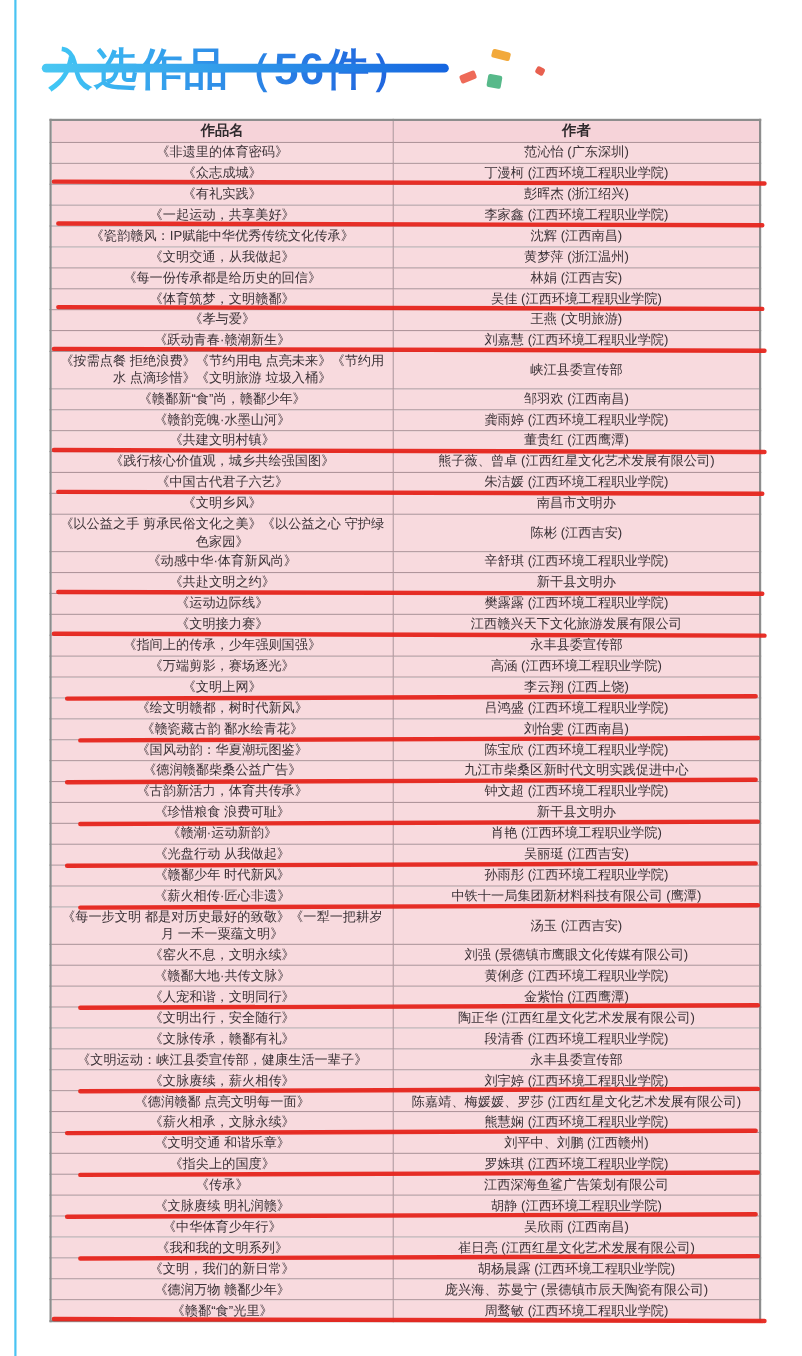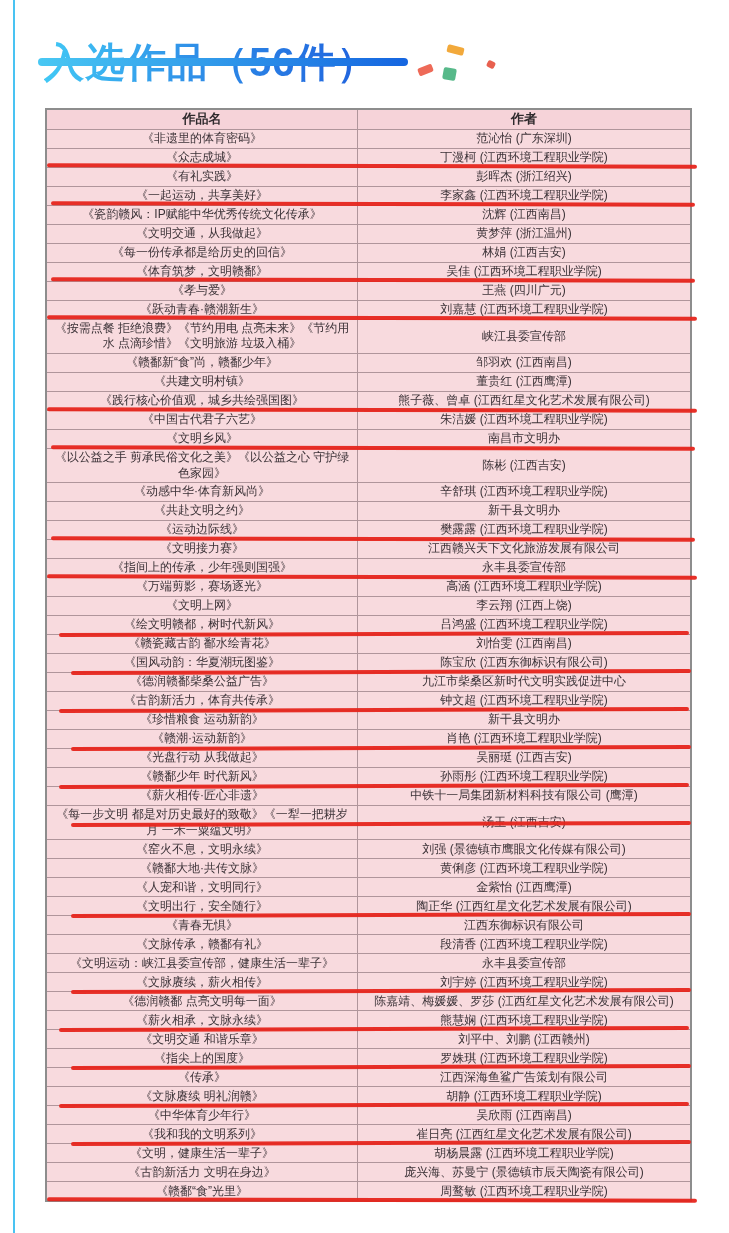--- a/index.html
+++ b/index.html
@@ -113,35 +113,39 @@
         <tr>
           <td>《每一份传承都是给历史的回信》</td>
           <td>林娟 (江西吉安)</td>
         </tr>
         <tr>
           <td>《体育筑梦，文明赣鄱》</td>
           <td>吴佳 (江西环境工程职业学院)</td>
         </tr>
         <tr>
           <td>《孝与爱》</td>
-          <td>王燕 (四川广元)</td>
+          <td>王燕 (文明旅游)</td>
         </tr>
         <tr>
           <td>《跃动青春·赣潮新生》</td>
           <td>刘嘉慧 (江西环境工程职业学院)</td>
         </tr>
         <tr>
           <td>《按需点餐 拒绝浪费》《节约用电 点亮未来》《节约用水 点滴珍惜》《文明旅游 垃圾入桶》</td>
           <td>峡江县委宣传部</td>
         </tr>
         <tr>
           <td>《赣鄱新“食”尚，赣鄱少年》</td>
           <td>邹羽欢 (江西南昌)</td>
         </tr>
         <tr>
+          <td>《赣韵竞魄·水墨山河》</td>
+          <td>龚雨婷 (江西环境工程职业学院)</td>
+        </tr>
+        <tr>
           <td>《共建文明村镇》</td>
           <td>董贵红 (江西鹰潭)</td>
         </tr>
         <tr>
           <td>《践行核心价值观，城乡共绘强国图》</td>
           <td>熊子薇、曾卓 (江西红星文化艺术发展有限公司)</td>
         </tr>
         <tr>
           <td>《中国古代君子六艺》</td>
           <td>朱洁媛 (江西环境工程职业学院)</td>
@@ -185,32 +189,32 @@
         <tr>
           <td>《绘文明赣都，树时代新风》</td>
           <td>吕鸿盛 (江西环境工程职业学院)</td>
         </tr>
         <tr>
           <td>《赣瓷藏古韵 鄱水绘青花》</td>
           <td>刘怡雯 (江西南昌)</td>
         </tr>
         <tr>
           <td>《国风动韵：华夏潮玩图鉴》</td>
-          <td>陈宝欣 (江西东御标识有限公司)</td>
+          <td>陈宝欣 (江西环境工程职业学院)</td>
         </tr>
         <tr>
           <td>《德润赣鄱柴桑公益广告》</td>
           <td>九江市柴桑区新时代文明实践促进中心</td>
         </tr>
         <tr>
           <td>《古韵新活力，体育共传承》</td>
           <td>钟文超 (江西环境工程职业学院)</td>
         </tr>
         <tr>
-          <td>《珍惜粮食 运动新韵》</td>
+          <td>《珍惜粮食 浪费可耻》</td>
           <td>新干县文明办</td>
         </tr>
         <tr>
           <td>《赣潮·运动新韵》</td>
           <td>肖艳 (江西环境工程职业学院)</td>
         </tr>
         <tr>
           <td>《光盘行动 从我做起》</td>
           <td>吴丽珽 (江西吉安)</td>
         </tr>
@@ -236,24 +240,20 @@
         </tr>
         <tr>
           <td>《人宠和谐，文明同行》</td>
           <td>金紫怡 (江西鹰潭)</td>
         </tr>
         <tr>
           <td>《文明出行，安全随行》</td>
           <td>陶正华 (江西红星文化艺术发展有限公司)</td>
         </tr>
         <tr>
-          <td>《青春无惧》</td>
-          <td>江西东御标识有限公司</td>
-        </tr>
-        <tr>
           <td>《文脉传承，赣鄱有礼》</td>
           <td>段清香 (江西环境工程职业学院)</td>
         </tr>
         <tr>
           <td>《文明运动：峡江县委宣传部，健康生活一辈子》</td>
           <td>永丰县委宣传部</td>
         </tr>
         <tr>
           <td>《文脉赓续，薪火相传》</td>
           <td>刘宇婷 (江西环境工程职业学院)</td>
@@ -284,25 +284,25 @@
         </tr>
         <tr>
           <td>《中华体育少年行》</td>
           <td>吴欣雨 (江西南昌)</td>
         </tr>
         <tr>
           <td>《我和我的文明系列》</td>
           <td>崔日亮 (江西红星文化艺术发展有限公司)</td>
         </tr>
         <tr>
-          <td>《文明，健康生活一辈子》</td>
+          <td>《文明，我们的新日常》</td>
           <td>胡杨晨露 (江西环境工程职业学院)</td>
         </tr>
         <tr>
-          <td>《古韵新活力 文明在身边》</td>
+          <td>《德润万物 赣鄱少年》</td>
           <td>庞兴海、苏曼宁 (景德镇市辰天陶瓷有限公司)</td>
         </tr>
         <tr>
           <td>《赣鄱“食”光里》</td>
           <td>周鹜敏 (江西环境工程职业学院)</td>
         </tr>
       </tbody>
   </table>
 <div class="red-line" style="left: 2px; width: 650px; top: 56.3906px; background: rgb(230, 37, 28); transform: rotate(0.15deg);"></div>
     <div class="red-line" style="left: 6px; width: 644px; top: 94.3906px; background: rgb(230, 37, 28); transform: rotate(0.15deg);"></div>

